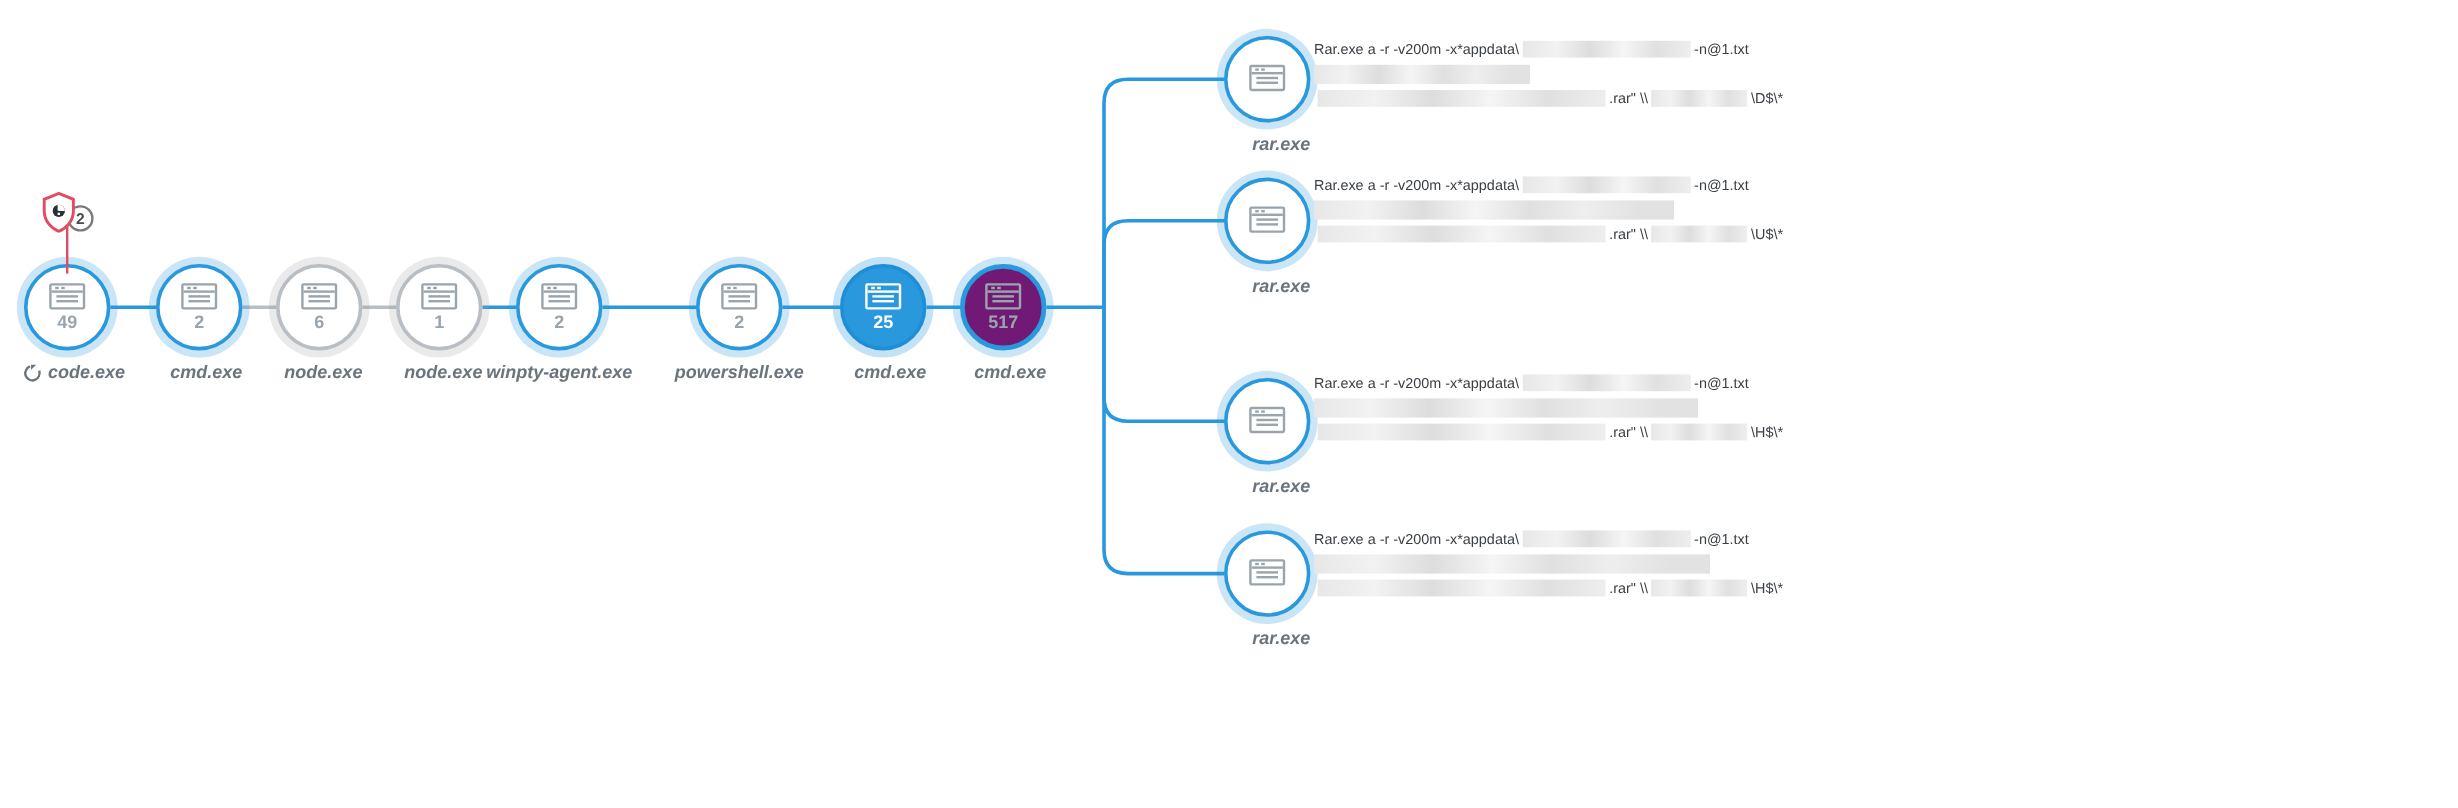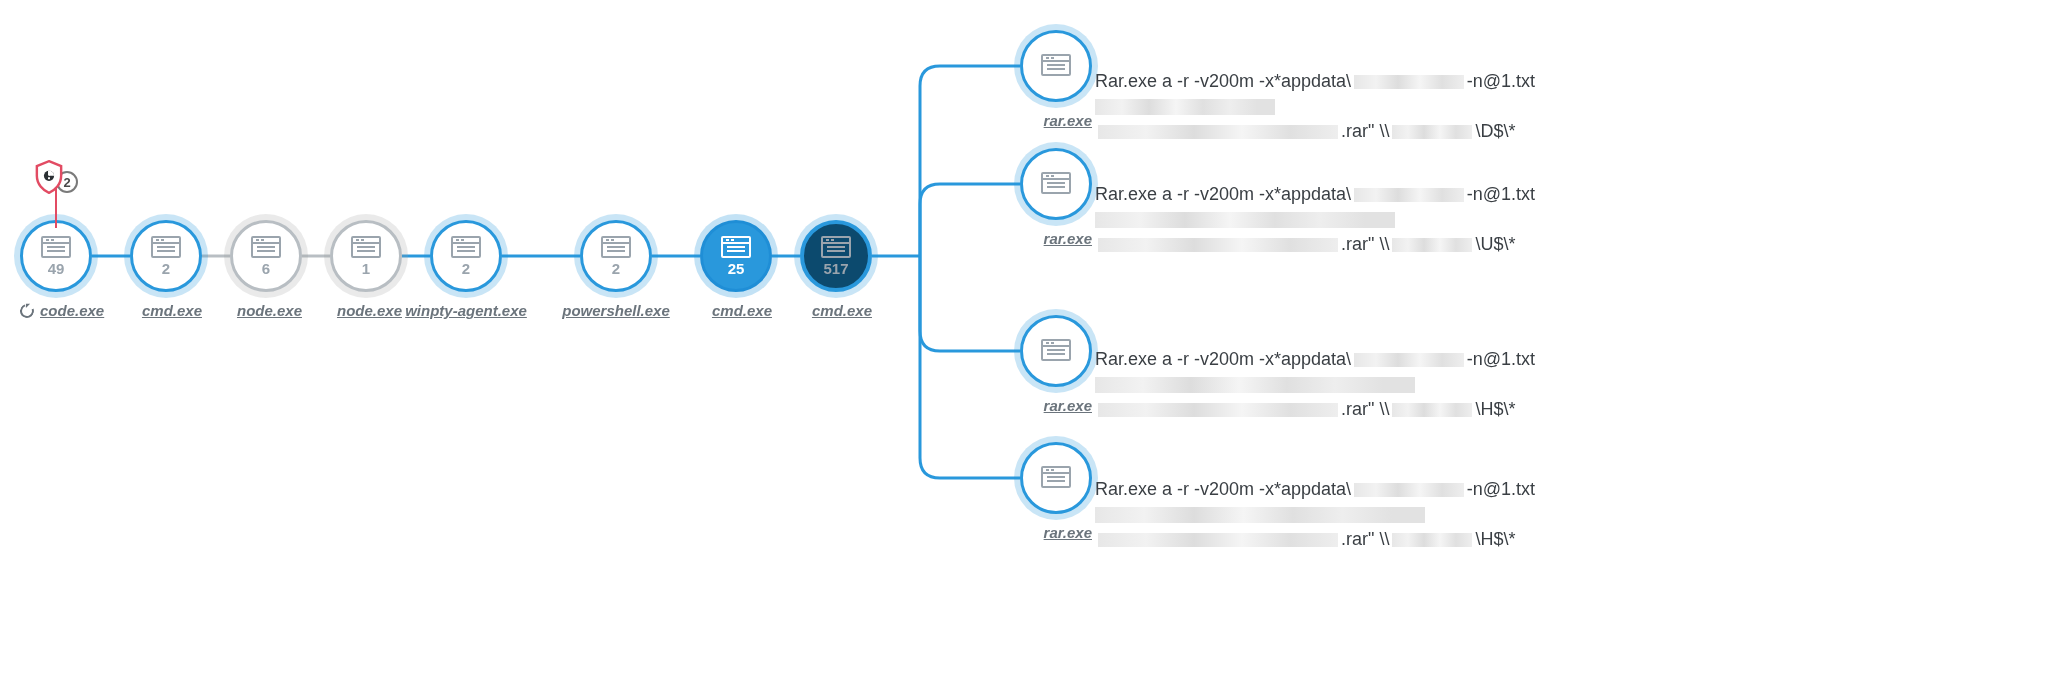--- a/index.html
+++ b/index.html
@@ -30,21 +30,21 @@
     border-radius: 50%;
     display: flex;
     flex-direction: column;
     align-items: center;
     justify-content: center;
     position: relative;
     margin: 0 auto;
   }
   .ring-blue-outer { box-shadow: 0 0 0 6px rgba(41,152,220,0.25); border: 3px solid #2998dc; background:#fff; }
   .ring-gray-outer { box-shadow: 0 0 0 6px rgba(160,160,160,0.22); border: 3px solid #b8bec3; background:#fff; }
-  .ring-blue-thick { box-shadow: 0 0 0 6px rgba(41,152,220,0.25); border: 4px solid #2998dc; background:#0c4a6e; }
+  .ring-blue-thick { box-shadow: 0 0 0 6px rgba(41,152,220,0.25); border: 4px solid #2998dc; background:#701a75; }
   .solid-blue { box-shadow: 0 0 0 6px rgba(41,152,220,0.28); border: 3px solid #1f8ed6; background:#2998dc; }
   .win-icon {
     width: 30px; height: 22px;
     border: 2px solid #9aa4ad;
     border-radius: 2px;
     position: relative;
     margin-bottom: 3px;
   }
   .win-icon::before {
     content:"";
@@ -82,21 +82,20 @@
     margin-top: 10px;
     font-size: 15px;
     font-style: italic;
     font-weight: 600;
     color: #6b747c;
     white-space: nowrap;
     position: relative;
     left: 50%;
     transform: translateX(-50%);
     display: inline-block;
-    text-decoration: underline;
   }
   .label-refresh {
     display:flex;
     align-items:center;
     gap:6px;
     justify-content:space-between;
   }
   .refresh-icon {
     width:14px;height:14px;
     border:2px solid #6b747c;
@@ -145,25 +144,24 @@
     background:#fff;
     color:#4a4a4a;
     font-size:13px;
     font-weight:700;
     display:flex;align-items:center;justify-content:center;
     margin-left:-8px;
     margin-top:10px;
   }
   .cmd-block{
     position:absolute;
-    font-size:18px;
+    font-size:12px;
     color:#3a3f44;
     line-height:1.55;
     width:440px;
-    margin-top:36px;
   }
   .cmd-line{ display:flex; align-items:center; white-space:nowrap; }
   .redact{
     display:inline-block;
     height:14px;
     background:linear-gradient(90deg, #e7e7e7 0%, #f2f2f2 20%, #ddd 40%, #f5f5f5 60%, #e0e0e0 80%, #eee 100%);
     vertical-align:middle;
     margin:0 3px;
   }
   .redact-row{

